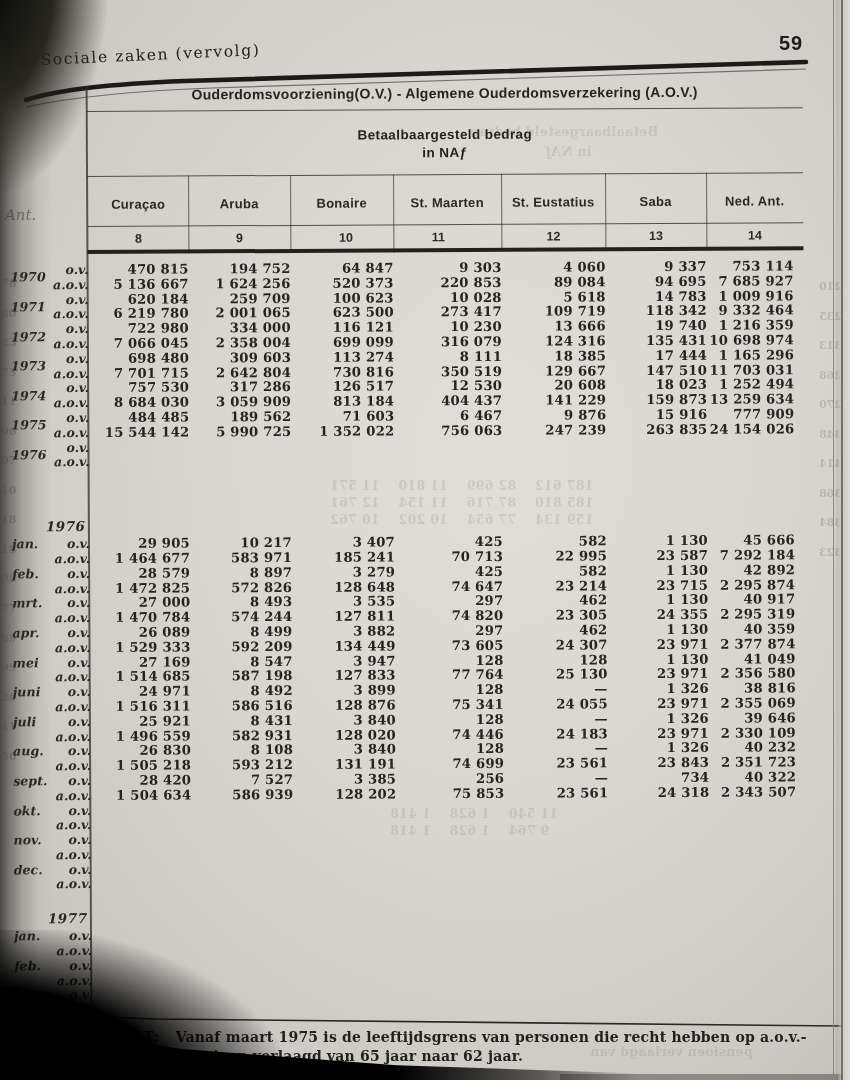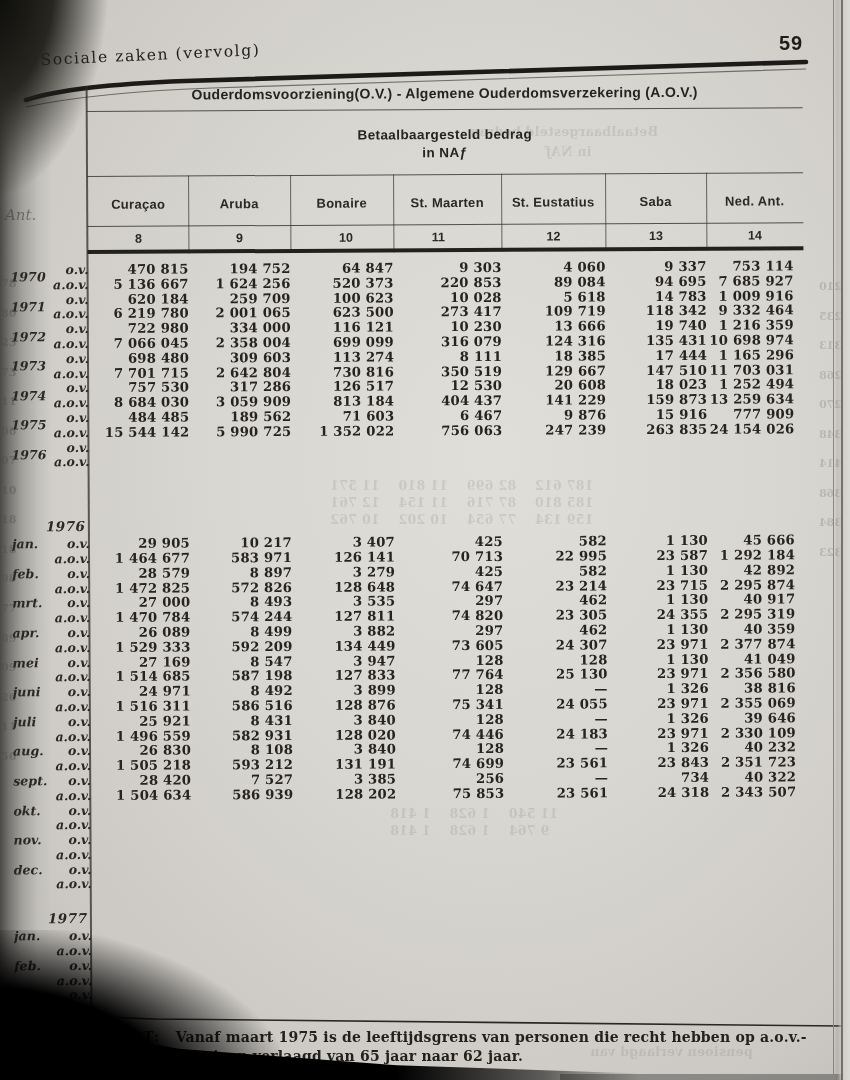--- a/index.html
+++ b/index.html
@@ -313,25 +313,25 @@
             <td class="num">3 407</td>
             <td class="num">425</td>
             <td class="num">582</td>
             <td class="num">1 130</td>
             <td class="num last">45 666</td>
           </tr>
           <tr>
             <td class="typ">a.o.v.</td>
             <td class="num">1 464 677</td>
             <td class="num">583 971</td>
-            <td class="num">126 141</td>
+            <td class="num">185 241</td>
             <td class="num">70 713</td>
             <td class="num">22 995</td>
             <td class="num">23 587</td>
-            <td class="num last">1 292 184</td>
+            <td class="num last">7 292 184</td>
           </tr>
           <tr>
             <td class="lbl month" rowspan="2">feb.</td>
             <td class="typ">o.v.</td>
             <td class="num">28 579</td>
             <td class="num">8 897</td>
             <td class="num">3 279</td>
             <td class="num">425</td>
             <td class="num">582</td>
             <td class="num">1 130</td>

